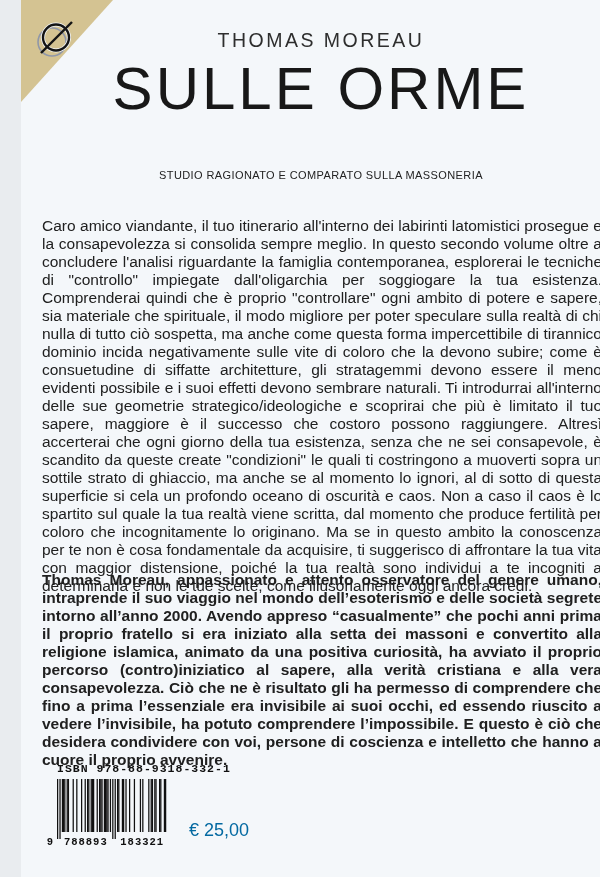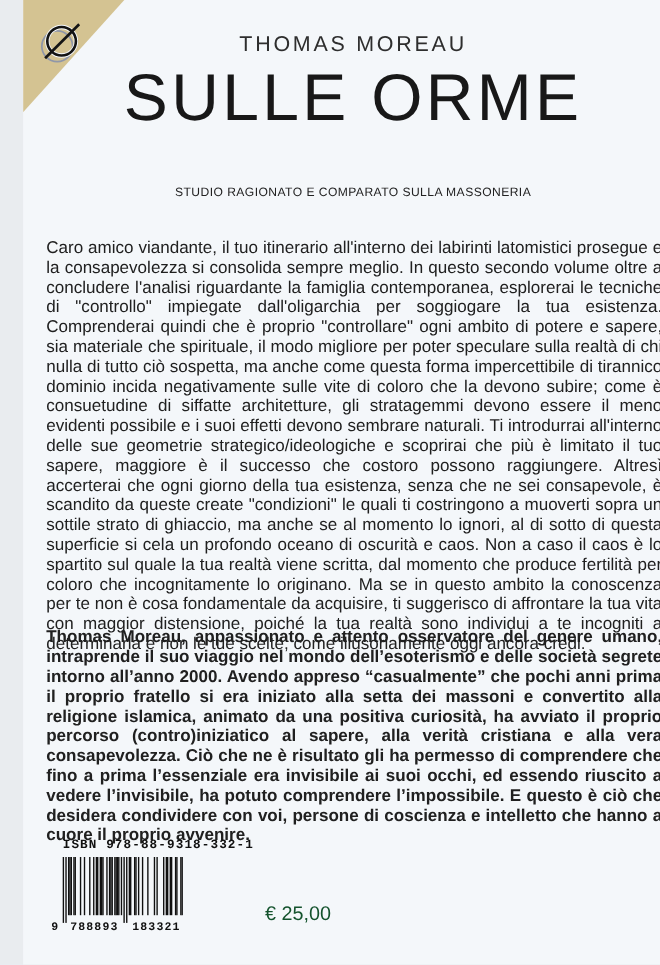--- a/index.html
+++ b/index.html
@@ -41,22 +41,22 @@
     position:absolute; left:36px; top:762px;
     font-family:"Liberation Mono", monospace; font-weight:bold;
     font-size:11.5px; letter-spacing:1px; color:#101010; white-space:nowrap;
   }
   .barcode { position:absolute; left:26px; top:779px; }
   .ean-digits {
     font-family:"Liberation Mono", monospace; font-size:10.5px;
     font-weight:bold; fill:#101010; letter-spacing:1px;
   }
   .price {
-    position:absolute; left:168px; top:820px; width:112px; text-align:right;
-    font-size:18px; color:#14532d;
+    position:absolute; left:168px; top:820px; width:112px; text-align:left;
+    font-size:18px; color:#0369a1;
   }
   .website {
     position:absolute; right:22px; top:818px;
     font-size:18.5px; color:#3a3a3a; letter-spacing:0.2px;
   }
 </style>
 </head>
 <body>
 
 <div class="cover">

